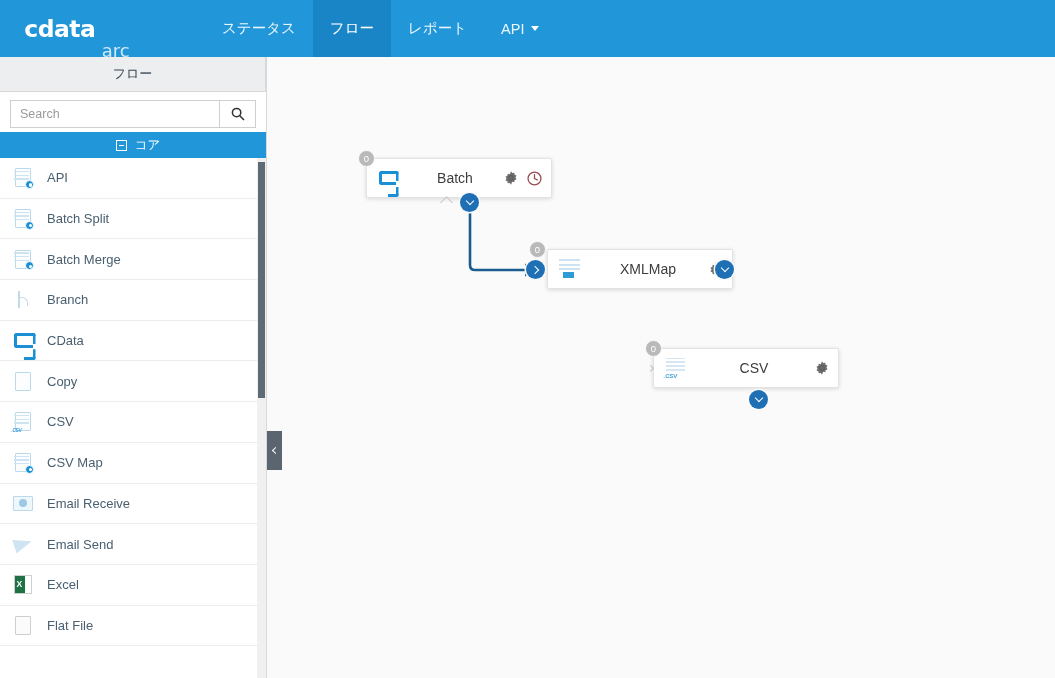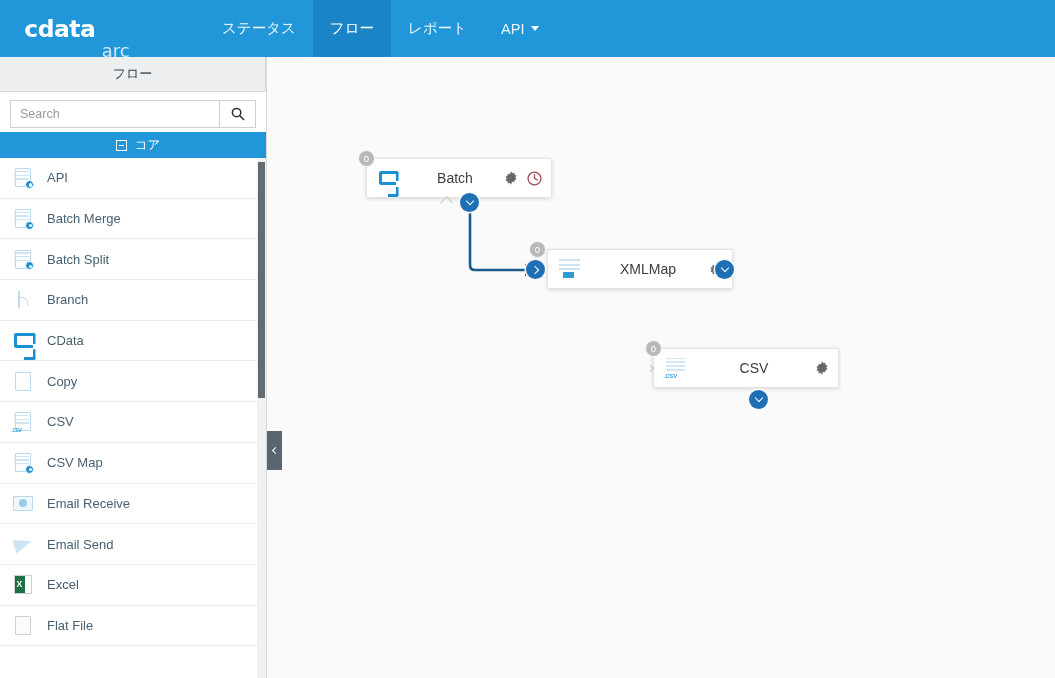--- a/index.html
+++ b/index.html
@@ -331,33 +331,33 @@
       <div class="conn-item">
         <span class="conn-icon">
           <span class="ic-doc"></span>
           <span class="ic-lines">
             <i></i>
             <i></i>
             <i></i>
           </span>
           <span class="ic-gearlet"></span>
         </span>
-        <span class="conn-label">Batch Merge</span>
+        <span class="conn-label">Batch Split</span>
       </div>
       <div class="conn-item">
         <span class="conn-icon">
           <span class="ic-doc"></span>
           <span class="ic-lines">
             <i></i>
             <i></i>
             <i></i>
           </span>
           <span class="ic-gearlet"></span>
         </span>
-        <span class="conn-label">Batch Split</span>
+        <span class="conn-label">Batch Merge</span>
       </div>
       <div class="conn-item">
         <span class="conn-icon">
           <span class="ic-branch"></span>
         </span>
         <span class="conn-label">Branch</span>
       </div>
       <div class="conn-item">
         <span class="conn-icon">
           <span class="ic-cdata"></span>

